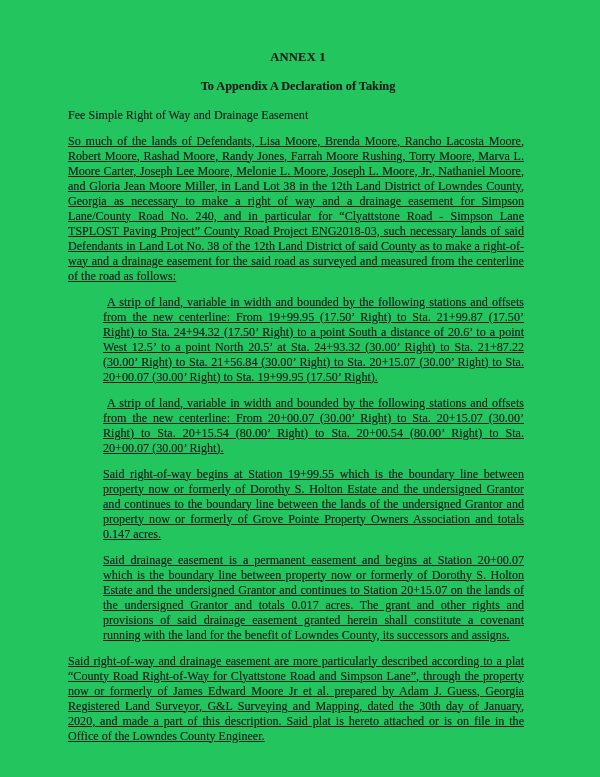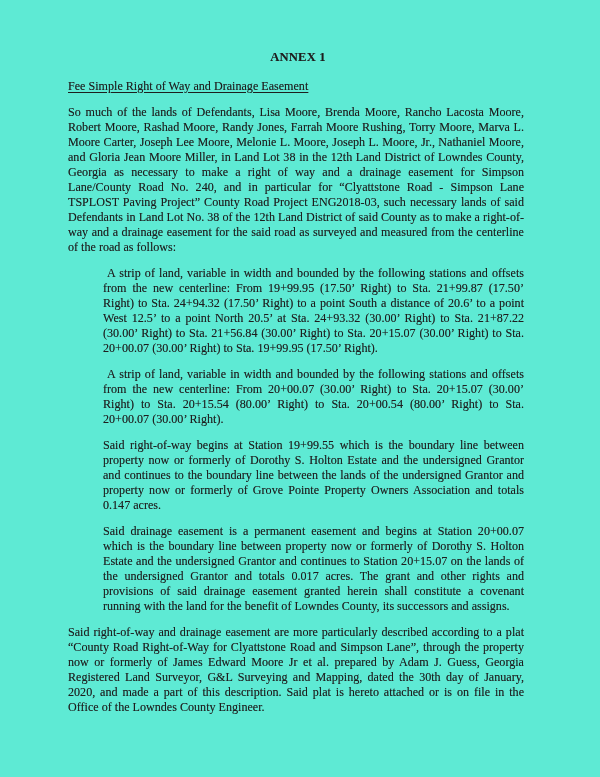--- a/index.html
+++ b/index.html
@@ -7,67 +7,68 @@
     padding: 0;
     background: #e8e8e8;
   }
   .page {
     position: relative;
     width: 600px;
     height: 777px;
     margin: 0 auto;
     box-sizing: border-box;
     padding: 50px 72px 0 68px;
-    background: #5eead4;
+    background: #22c55e;
     font-family: "Liberation Serif", "DejaVu Serif", serif;
     font-size: 12.1px;
     line-height: 15px;
     color: #1e1e1e;
     text-shadow: 0 0 0.4px rgba(30,30,30,0.45);
     overflow: hidden;
   }
   .h-center { text-align: center; }
   .bold { font-weight: bold; }
   .heading-block {
     font-size: 12.6px;
     line-height: 14.5px;
     letter-spacing: 0.2px;
   }
   .subtitle {
     margin-top: 14px;
     font-size: 12.3px;
   }
   .section-heading {
     margin-top: 14px;
-    text-decoration: underline;
     text-underline-offset: 2px;
   }
   .para {
     margin: 11px 4px 0 0;
     text-align: justify;
+    text-decoration: underline;
   }
   .para.indent {
     margin-left: 35px;
     text-indent: 4px;
   }
   .para.noindent-first { text-indent: 0; }
   .drainage-heading {
     margin: 11px 0 0 35px;
     letter-spacing: 0.4px;
   }
 </style>
 </head>
 <body>
 
 <div class="page">
 
   <div class="heading-block">
     <div class="h-center bold">ANNEX 1</div>
   </div>
 
+  <div class="h-center bold subtitle">To Appendix A Declaration of Taking</div>
 
   <div class="section-heading">Fee Simple Right of Way and Drainage Easement</div>
 
   <p class="para">So much of the lands of Defendants, Lisa Moore, Brenda Moore, Rancho Lacosta Moore, Robert Moore, Rashad Moore, Randy Jones, Farrah Moore Rushing, Torry Moore, Marva L. Moore Carter, Joseph Lee Moore, Melonie L. Moore, Joseph L. Moore, Jr., Nathaniel Moore, and Gloria Jean Moore Miller, in Land Lot 38 in the 12th Land District of Lowndes County, Georgia as necessary to make a right of way and a drainage easement for Simpson Lane/County Road No. 240, and in particular for “Clyattstone Road - Simpson Lane TSPLOST Paving Project” County Road Project ENG2018-03, such necessary lands of said Defendants in Land Lot No.  38 of the 12th Land District of said County as to make a right-of-way and a drainage easement for the said road as surveyed and measured from the centerline of the road as follows:</p>
 
   <p class="para indent">A strip of land, variable in width and bounded by the following stations and offsets from the new centerline: From 19+99.95 (17.50’ Right) to Sta. 21+99.87 (17.50’ Right) to Sta. 24+94.32 (17.50’ Right) to a point South a distance of 20.6’ to a point West 12.5’ to a point North 20.5’ at Sta. 24+93.32 (30.00’ Right) to Sta. 21+87.22 (30.00’ Right) to Sta. 21+56.84 (30.00’ Right) to Sta. 20+15.07 (30.00’ Right) to Sta. 20+00.07 (30.00’ Right) to Sta. 19+99.95 (17.50’ Right).</p>
 
 
   <p class="para indent">A strip of land, variable in width and bounded by the following stations and offsets from the new centerline: From 20+00.07 (30.00’ Right) to Sta. 20+15.07 (30.00’ Right) to Sta. 20+15.54 (80.00’ Right) to Sta. 20+00.54 (80.00’ Right) to Sta. 20+00.07 (30.00’ Right).</p>
 

